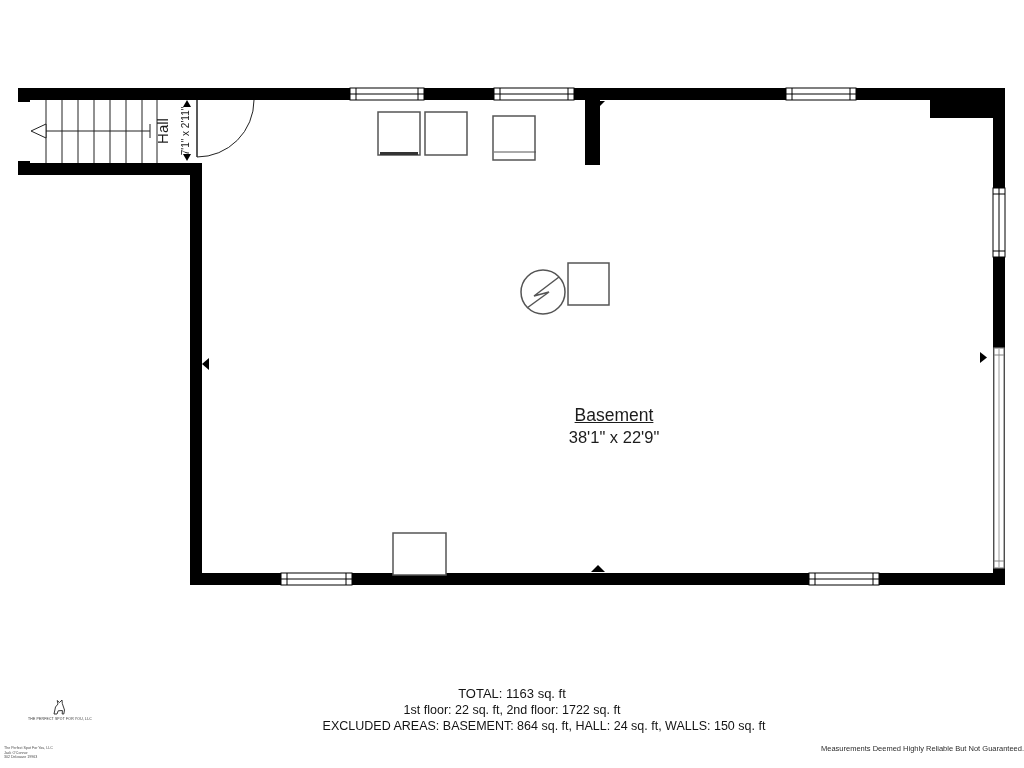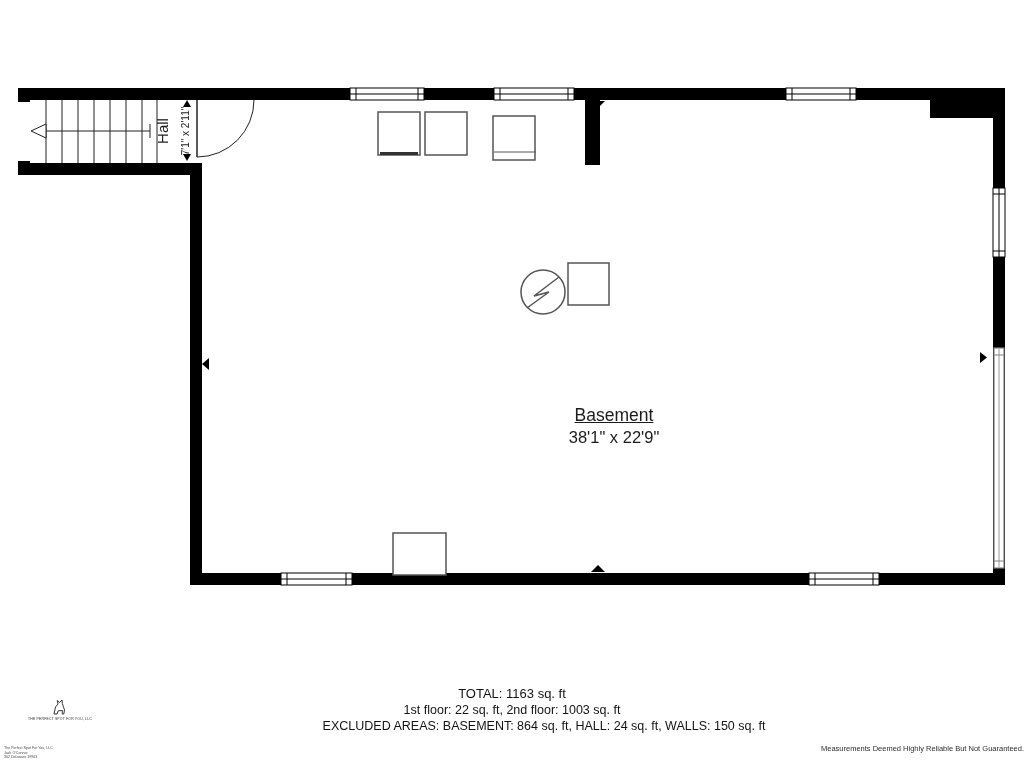--- a/index.html
+++ b/index.html
@@ -118,21 +118,21 @@
   </g>
 </svg>
 
 <div class="abs vtext hall-label">Hall</div>
 <div class="abs vtext hall-dim">7'1" x 2'11"</div>
 
 <div class="abs room-label basement-label">Basement</div>
 <div class="abs room-dim basement-dim">38'1" x 22'9"</div>
 
 <div class="abs footer-line footer-total">TOTAL: 1163 sq. ft</div>
-<div class="abs footer-line footer-floors">1st floor: 22 sq. ft, 2nd floor: 1003 sq. ft</div>
+<div class="abs footer-line footer-floors">1st floor: 22 sq. ft, 2nd floor: 1722 sq. ft</div>
 <div class="abs footer-line footer-excluded">EXCLUDED AREAS: BASEMENT: 864 sq. ft, HALL: 24 sq. ft, WALLS: 150 sq. ft</div>
 <div class="abs footer-disclaimer">Measurements Deemed Highly Reliable But Not Guaranteed.</div>
 
 <div class="abs logo">
   <svg width="20" height="20" viewBox="0 0 20 20" style="margin:0 auto;display:block">
     <path d="M4 17 L5.5 10 L8 7 L7.2 3.5 L9.5 5.5 L12 3 L12.3 6.5 L14.5 13 L13.8 17 L12.2 17 L12.4 13.5 L8.2 13.8 L7 17 Z" fill="none" stroke="#222222" stroke-width="0.9"></path>
   </svg>
   <div class="logo-text">THE PERFECT SPOT FOR YOU, LLC</div>
 </div>
 

